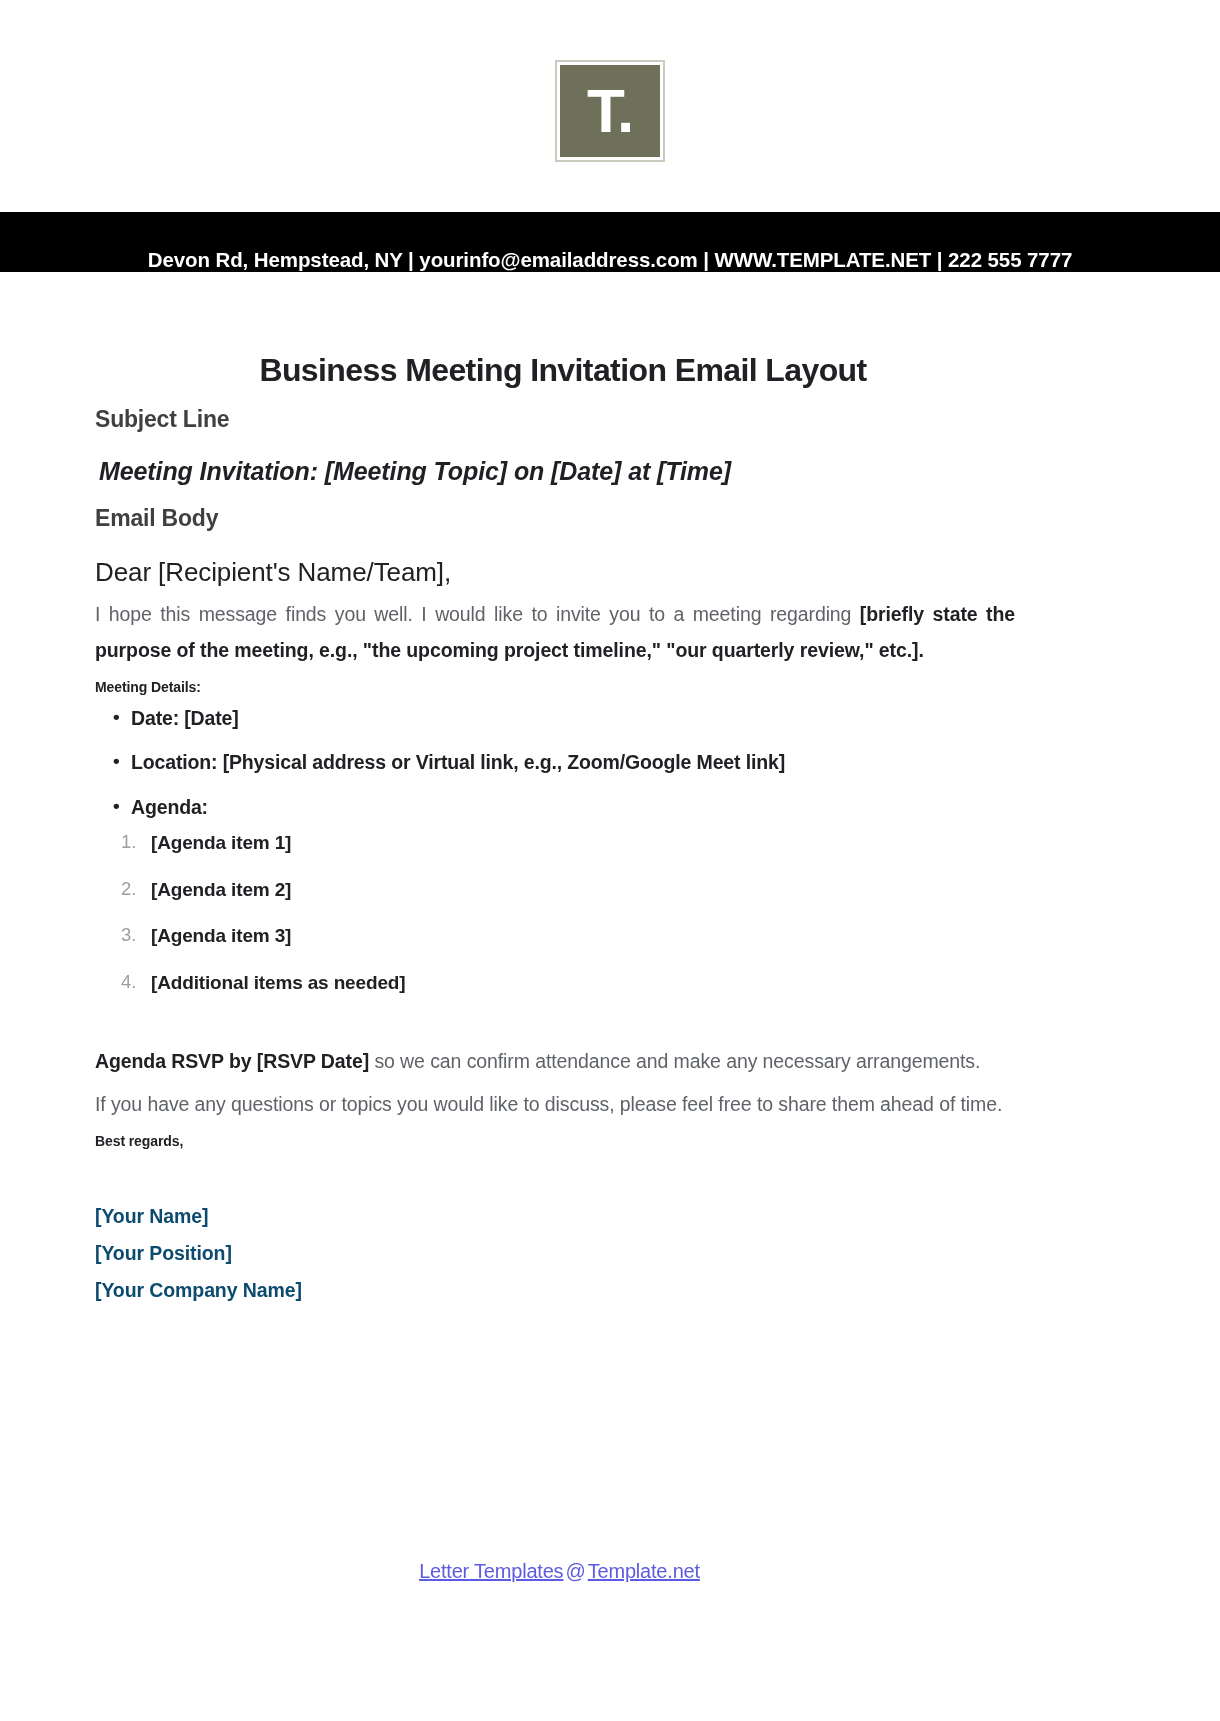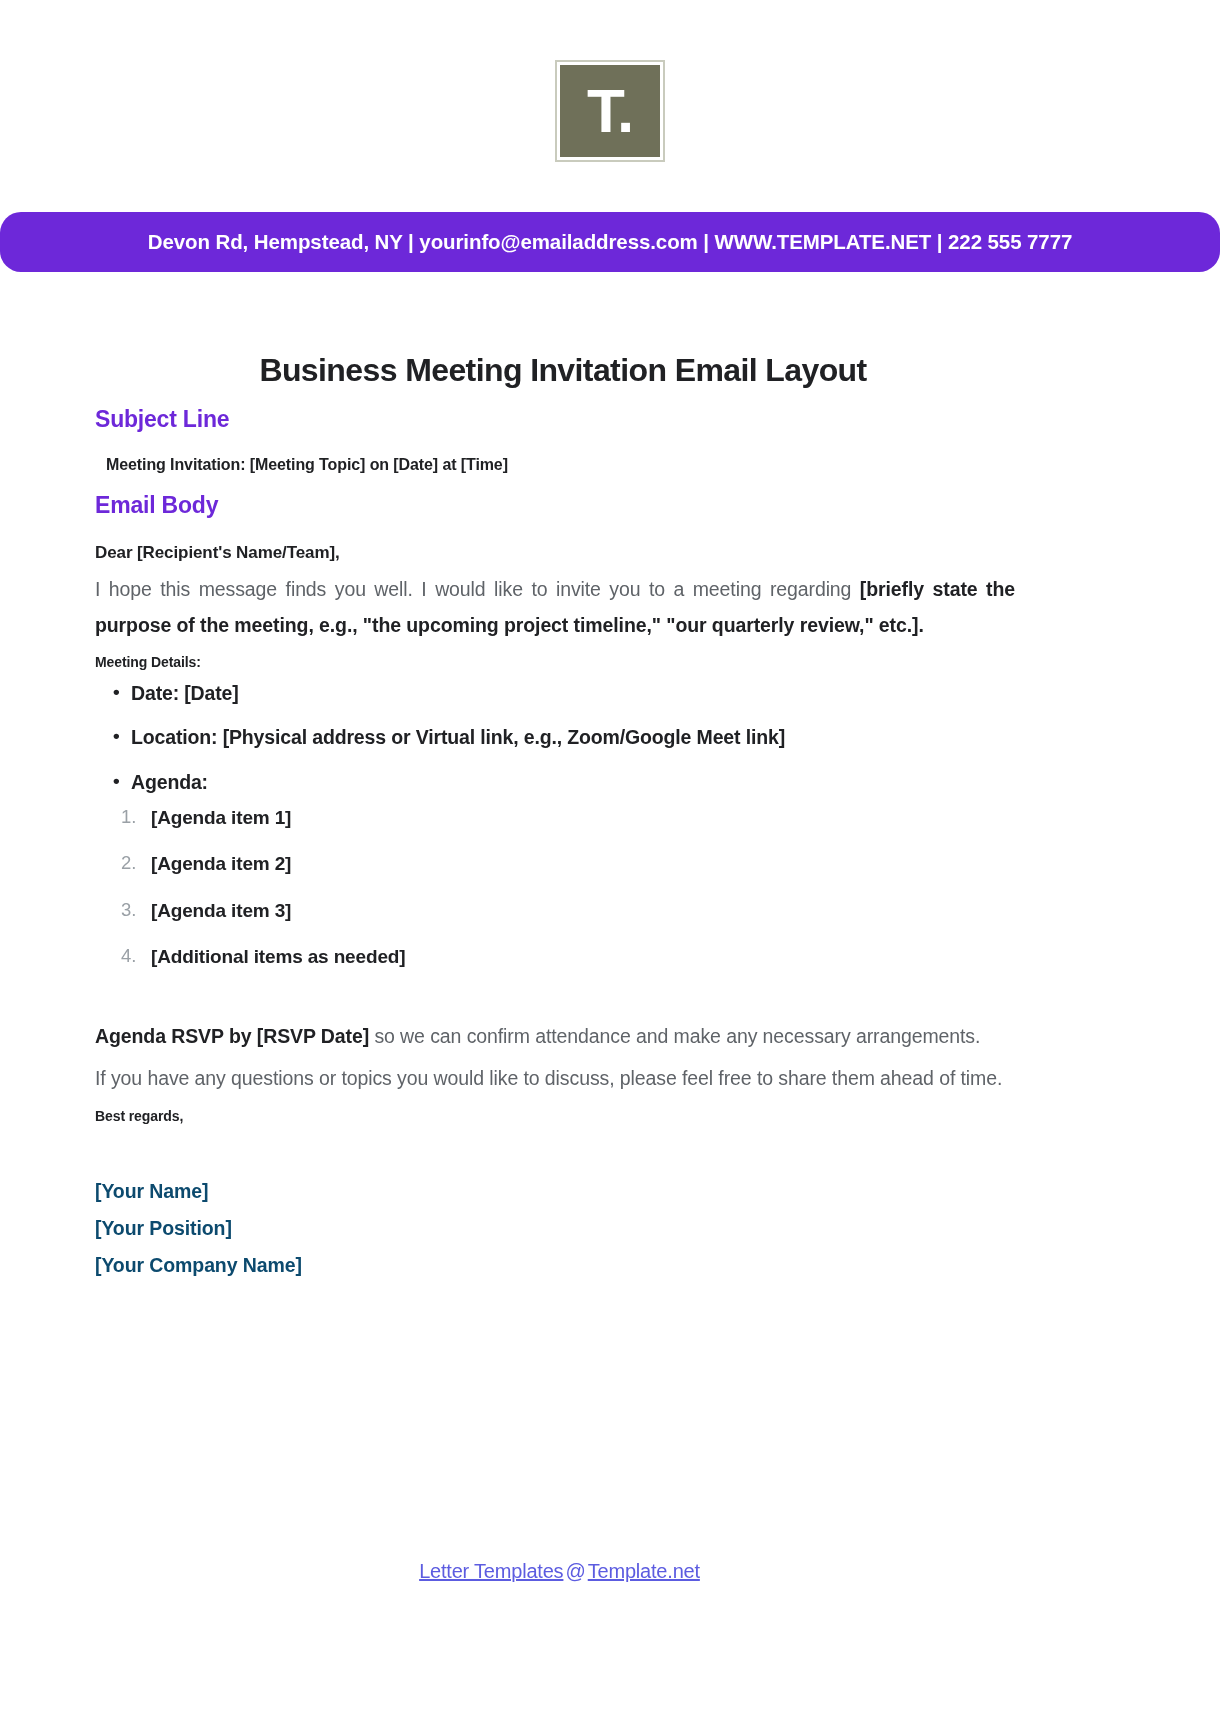--- a/index.html
+++ b/index.html
@@ -48,25 +48,24 @@
     user-select: none;
   }
 
   
   .contact-bar {
     position: absolute;
     left: 0;
     top: 212px;
     width: 1220px;
     height: 60px;
-    background: #6d28d9;
+    background: #000000;
     display: flex;
-    align-items: center;
+    align-items: flex-end;
     justify-content: center;
-    border-radius: 21px;
   }
   .contact-text {
     color: #ffffff;
     font-size: 20.5px;
     font-weight: 700;
     letter-spacing: -0.1px;
     white-space: nowrap;
     font-family: "Liberation Sans", sans-serif;
   }
 
@@ -85,38 +84,39 @@
     text-align: center;
     line-height: 1.18;
     letter-spacing: -0.6px;
     margin: 0 0 14px 0;
     padding-left: 16px;
   }
 
   .h-section {
     font-size: 23px;
     font-weight: 700;
-    color: #6d28d9;
+    color: #404040;
     margin: 14px 0 0 0;
     line-height: 1.35;
     letter-spacing: -0.2px;
   }
 
   .subject-value {
-    font-size: 16px;
-    font-weight: 700;
-    color: #202124;
-    margin: 19px 0 0 11px;
+    font-size: 25px;
+    font-weight: 700;
+    color: #202124;
+    margin: 19px 0 0 4px;
     line-height: 1.4;
     letter-spacing: -0.1px;
+    font-style: italic;
   }
 
   .salutation {
-    font-size: 17px;
-    font-weight: 700;
+    font-size: 26px;
+    font-weight: 400;
     color: #202124;
     margin: 20px 0 0 0;
     line-height: 1.4;
     letter-spacing: -0.1px;
   }
 
   p.para {
     font-size: 19.5px;
     color: #5f6368;
     line-height: 1.82;

